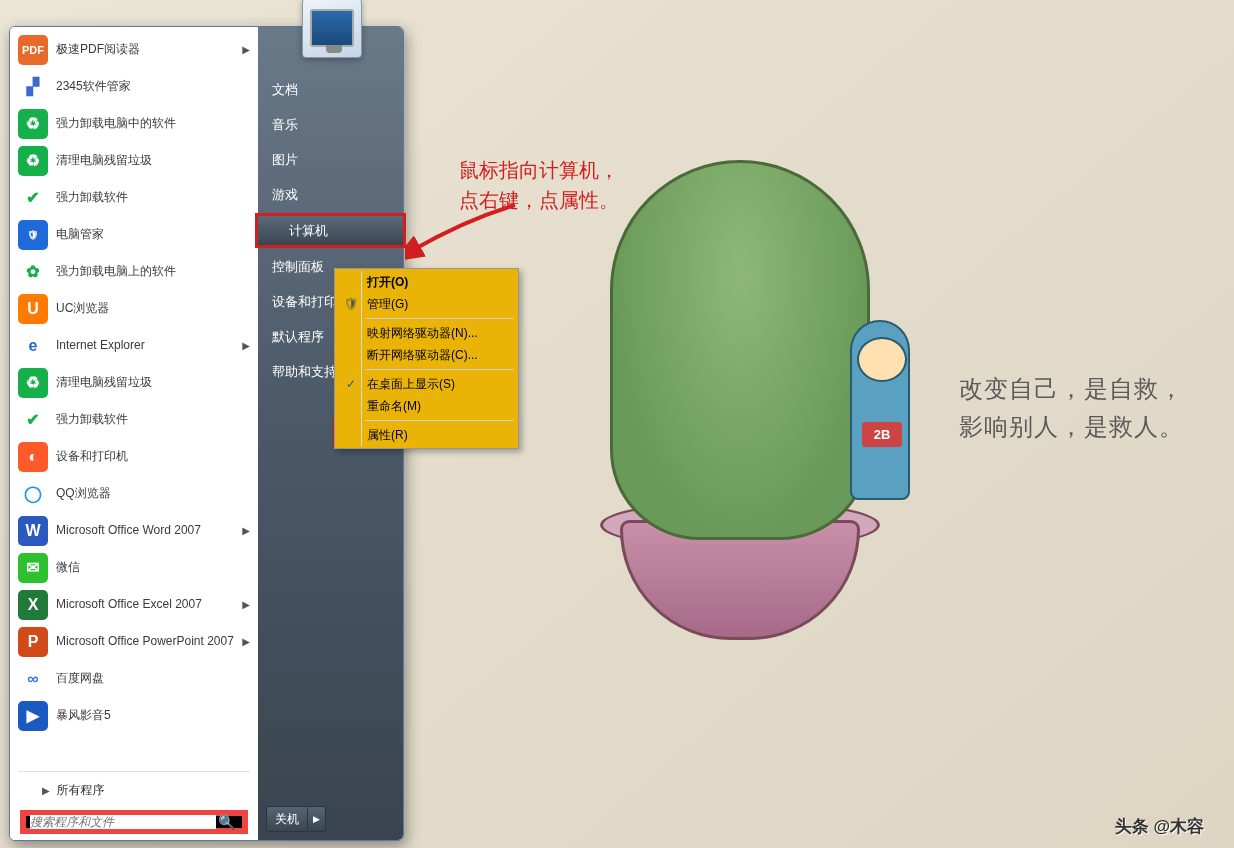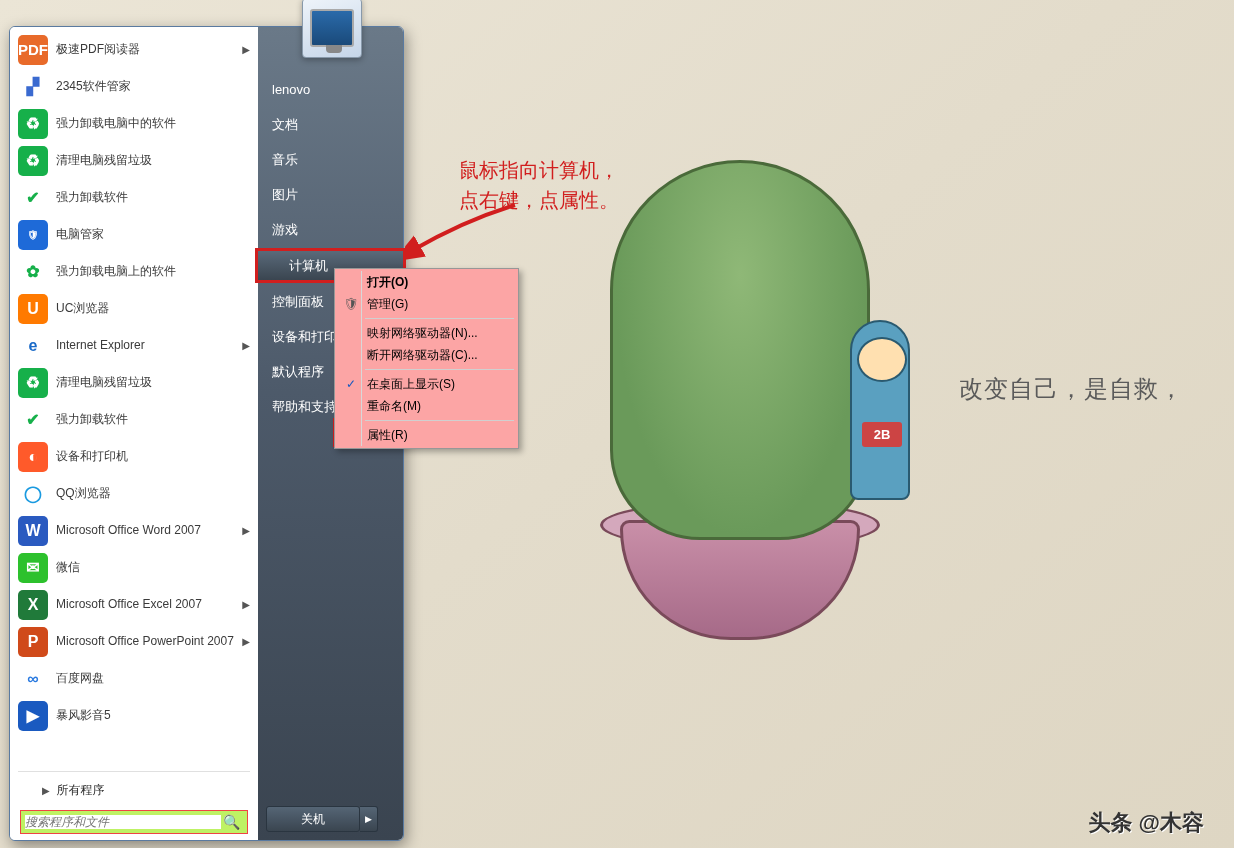--- a/index.html
+++ b/index.html
@@ -15,21 +15,21 @@
   position: absolute; inset: 0;
   background: linear-gradient(140deg,#ebe5d6 0%,#e3dccb 50%,#ded6c3 100%);
 }
 .wallpaper-text {
   position: absolute; right: 50px; top: 370px;
   font-size: 24px; color: #5a5a5a; line-height: 1.6;
   letter-spacing: 1px;
 }
 .watermark {
   position: absolute; right: 30px; bottom: 10px;
-  font-size: 22px; color: #333; font-weight: bold;
+  font-size: 17px; color: #333; font-weight: bold;
   text-shadow: 1px 1px 0 #fff;
 }
 
 .cactus {
   position: absolute; left: 520px; top: 120px; width: 440px; height: 600px;
 }
 .cactus-body{
   position:absolute;left:90px;top:40px;width:260px;height:380px;
   background:radial-gradient(ellipse at 50% 30%,#8fb877 0%,#6a9a5a 70%);
   border:3px solid #4a6a3a;border-radius:130px 130px 90px 90px;
@@ -95,48 +95,48 @@
 .prog-ico {
   width: 30px; height: 30px; margin-right: 8px;
   display:flex;align-items:center;justify-content:center;
   font-size:18px;border-radius:5px;color:#fff;flex-shrink:0;
 }
 .prog-text{flex:1;line-height:1.2}
 .caret{color:#555;font-size:10px;margin-left:4px}
 .sep{height:1px;background:#e0e0e0;margin:2px 6px}
 .all-prog{display:flex;align-items:center;height:32px;padding:0 6px 0 26px;color:#2a2a2a}
 .search-row{padding:4px 8px 0 8px;display:flex;gap:6px;align-items:center}
-.search-box{flex:1;height:24px;border:1px solid #ef4444;background:#bef264;display:flex;align-items:center;padding:0 4px}
+.search-box{flex:1;height:24px;border:6px solid #ef4444;background:#000000;display:flex;align-items:center;padding:0 4px}
 .search-box input{flex:1;border:none;outline:none;font-style:italic;color:#888;font-family:inherit;font-size:12px}
 .search-btn{width:22px;color:#3a6aaa;font-size:14px;text-align:center}
 .right-item{
   height:35px;display:flex;align-items:center;padding:0 14px;
   color:#fff;font-size:13px;cursor:default;
 }
 .right-item.sel{
   background:linear-gradient(180deg,#5a6a7a,#3a4550);
   border:3px solid #d11e1e;margin:-3px;padding:0 31px;position:relative;z-index:2;
 }
 .right-spacer{height:4px}
 .shutdown-row{position:absolute;left:8px;bottom:8px;display:flex}
 .shutdown-btn{
   background:linear-gradient(#556575,#3a4550);
   border:1px solid #2a3540;border-radius:3px;
-  height:26px;padding:0 34px;color:#fff;font-size:12px;
+  height:26px;padding:0 8px;color:#fff;font-size:12px;
   display:flex;align-items:center;
 }
 .shutdown-arrow{
   background:linear-gradient(#556575,#3a4550);
   border:1px solid #2a3540;border-left:none;border-radius:0 3px 3px 0;
   height:26px;width:18px;color:#fff;display:flex;align-items:center;justify-content:center;font-size:9px;
 }
 
 .ctx-menu{
   position:absolute;left:334px;top:268px;width:185px;
-  background:#fca5a5;border:1px solid #979797;
+  background:#eab308;border:1px solid #979797;
   box-shadow:3px 3px 6px rgba(0,0,0,.3);
   padding:2px;font-size:12px;z-index:5;
 }
 .ctx-item{
   height:22px;display:flex;align-items:center;padding-left:30px;
   position:relative;color:#000;
 }
 .ctx-item.bold{font-weight:bold}
 .ctx-ico{position:absolute;left:5px;width:18px;height:18px;display:flex;align-items:center;justify-content:center;font-size:12px}
 .ctx-sep{height:1px;background:#d0d0d0;margin:3px 2px 3px 28px}
@@ -164,29 +164,30 @@
     <div class="pot-rim"></div>
     <div class="pot"></div>
     <div class="cactus-body"></div>
     <div class="pencil">
       <div class="pencil-face"></div>
       <div class="pencil-badge">2B</div>
     </div>
   </div>
   <div class="wallpaper-text">
     <div>改变自己，是自救，</div>
+    <div>影响别人，是救人。</div>
   </div>
   <div class="watermark">头条 @木容</div>
 </div>
 
 <div class="start-menu">
   <div class="sm-left">
     <div id="prog-list" style="flex:1;overflow:hidden">
         <div class="prog-row">
-          <div class="prog-ico" style="background: rgb(232, 106, 42); font-size: 15px; font-weight: bold;">PDF</div>
+          <div class="prog-ico" style="background: rgb(232, 106, 42); font-size: 11px; font-weight: bold;">PDF</div>
           <div class="prog-text">极速PDF阅读器</div>
           <span class="caret">▶</span>
         </div>
         <div class="prog-row">
           <div class="prog-ico" style="background: rgb(255, 255, 255); color: rgb(58, 106, 208); font-size: 16px; font-weight: bold;">▞</div>
           <div class="prog-text">2345软件管家</div>
         </div>
         <div class="prog-row">
           <div class="prog-ico" style="background: rgb(22, 176, 74); font-size: 16px; font-weight: bold;">♻</div>
           <div class="prog-text">强力卸载电脑中的软件</div>
@@ -267,21 +268,20 @@
     </div>
     <div class="search-row">
       <div class="search-box">
         <input placeholder="搜索程序和文件" style="">
         <span class="search-btn">🔍</span>
       </div>
     </div>
   </div>
   <div class="sm-right">
     <div id="right-list">
-        <div class="right-item">lenovo</div>
         <div class="right-item">文档</div>
         <div class="right-item">音乐</div>
         <div class="right-item">图片</div>
         <div class="right-item">游戏</div>
         <div class="right-spacer"></div>
         <div class="right-item sel">计算机</div>
         <div class="right-spacer"></div>
         <div class="right-item">控制面板</div>
         <div class="right-item">设备和打印机</div>
         <div class="right-item">默认程序</div>

